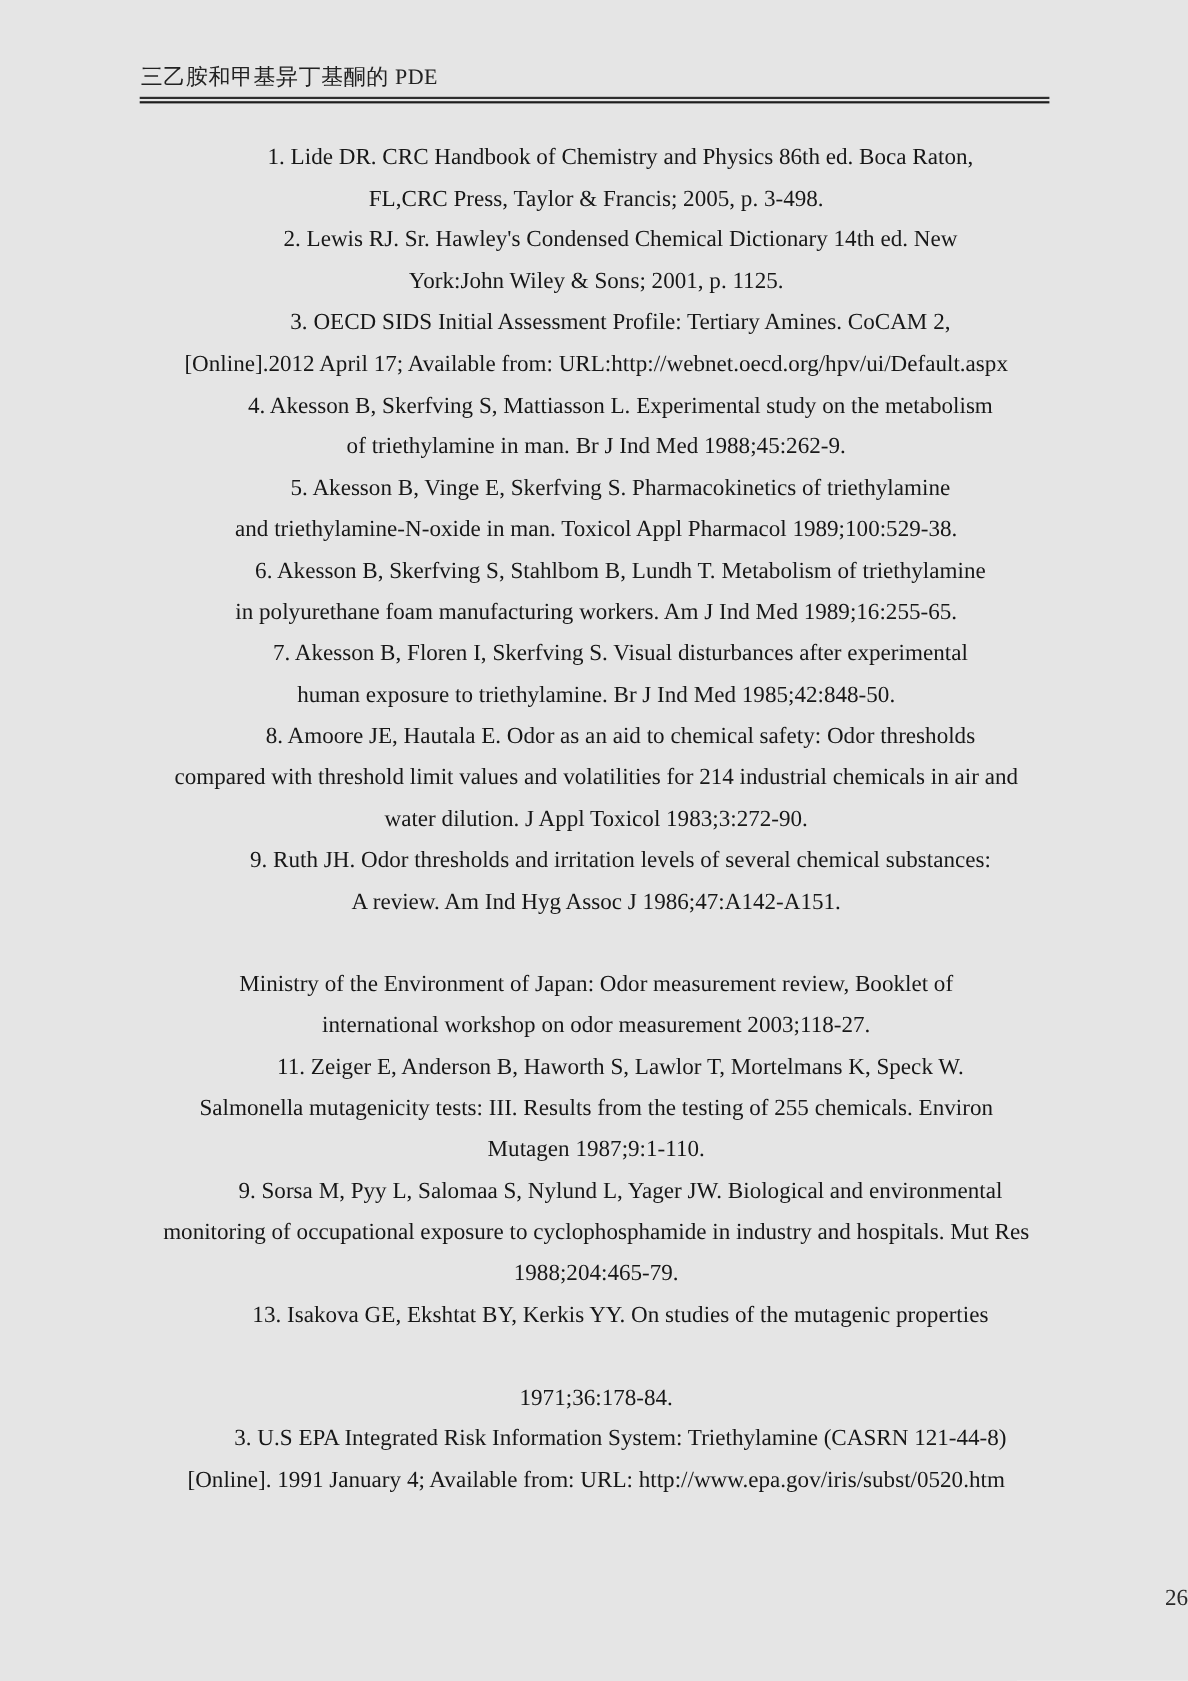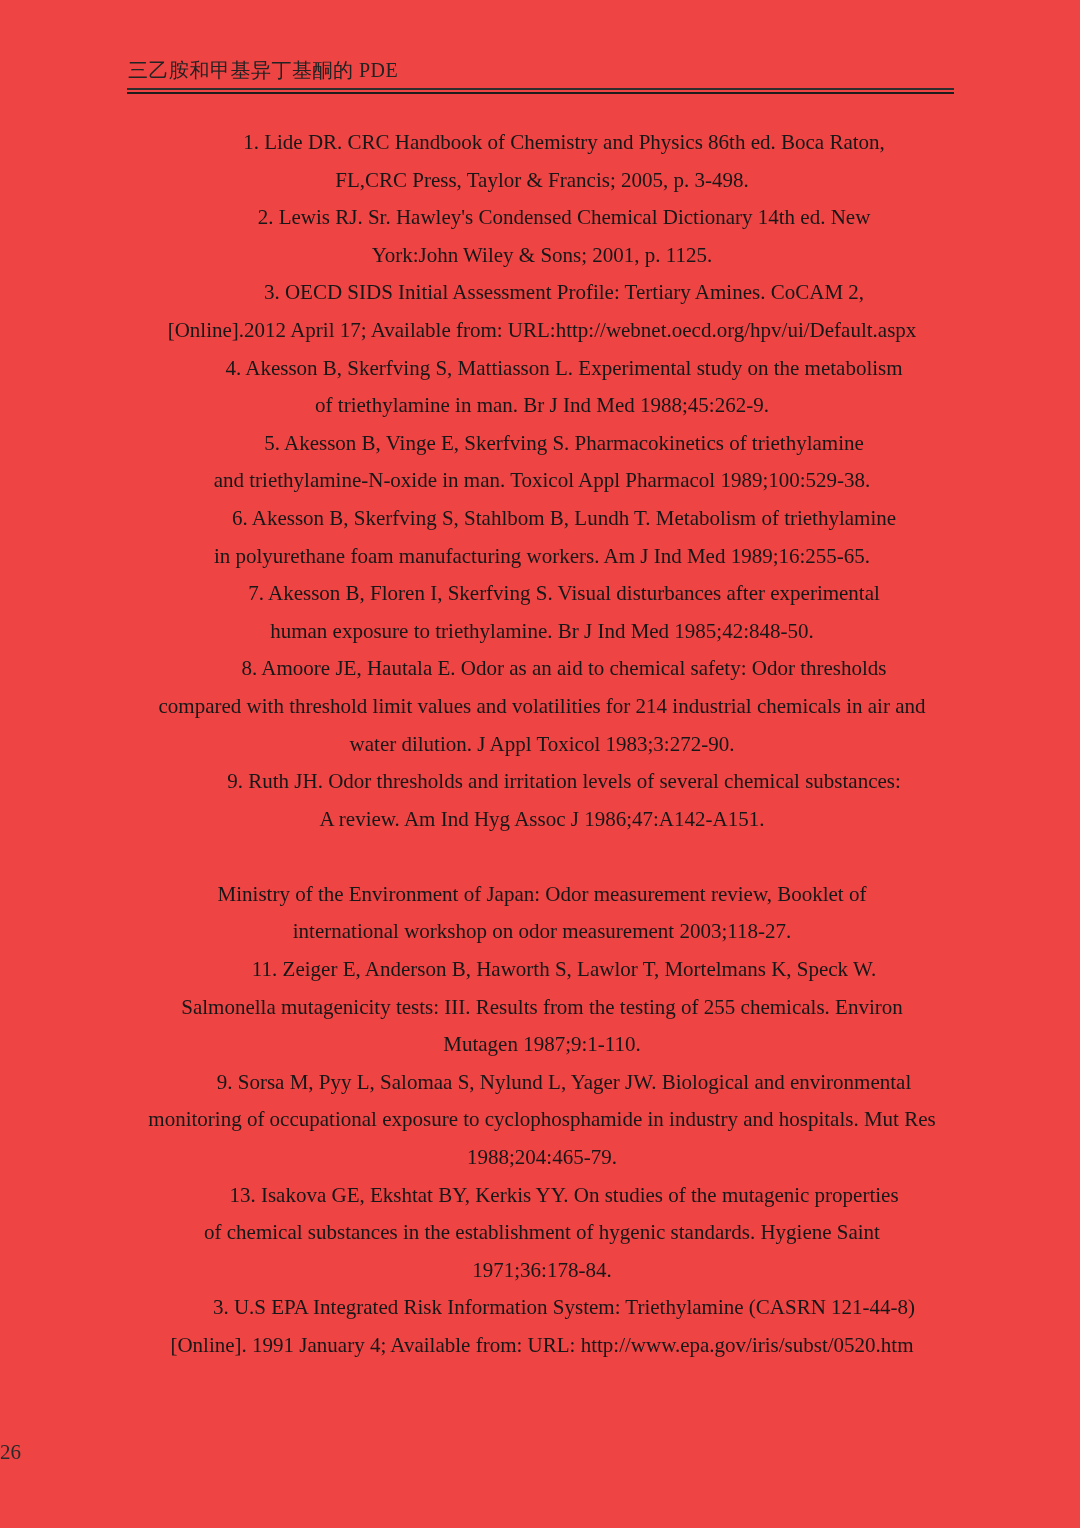--- a/index.html
+++ b/index.html
@@ -11,21 +11,21 @@
     height: 1528px;
     background: #fdfdfd;
     font-family: "Liberation Serif", serif;
     color: #1b1b1b;
     position: relative;
     overflow: hidden;
   }
   .page {
     position: absolute;
     inset: 0;
-    background: #ef4444;
+    background: #e5e5e5;
   }
   .running-head {
     position: absolute;
     left: 128px;
     top: 56px;
     font-size: 20px;
     line-height: 28px;
     color: #222;
     letter-spacing: 0.5px;
     white-space: nowrap;
@@ -54,21 +54,21 @@
     margin: 0;
     padding: 0;
     text-indent: 44px;
     white-space: nowrap;
   }
   .page-number {
     position: absolute;
     left: 0;
     top: 1440px;
     width: 1080px;
-    text-align: left;
+    text-align: right;
     font-size: 21px;
     color: #2a2a2a;
   }
 </style>
 </head>
 <body>
 
 <div class="page">
 
   <div class="running-head">三乙胺和甲基异丁基酮的 PDE</div>
@@ -81,19 +81,19 @@
       <p class="reference"><span>3. OECD SIDS Initial Assessment Profile: Tertiary Amines. CoCAM 2,</span><br><span>[Online].2012 April 17; Available from: URL:http://webnet.oecd.org/hpv/ui/Default.aspx</span></p>
       <p class="reference"><span>4. Akesson B, Skerfving S, Mattiasson L. Experimental study on the metabolism</span><br><span>of triethylamine in man. Br J Ind Med 1988;45:262-9.</span></p>
       <p class="reference"><span>5. Akesson B, Vinge E, Skerfving S. Pharmacokinetics of triethylamine</span><br><span>and triethylamine-N-oxide in man. Toxicol Appl Pharmacol 1989;100:529-38.</span></p>
       <p class="reference"><span>6. Akesson B, Skerfving S, Stahlbom B, Lundh T. Metabolism of triethylamine</span><br><span>in polyurethane foam manufacturing workers. Am J Ind Med 1989;16:255-65.</span></p>
       <p class="reference"><span>7. Akesson B, Floren I, Skerfving S. Visual disturbances after experimental</span><br><span>human exposure to triethylamine. Br J Ind Med 1985;42:848-50.</span></p>
       <p class="reference"><span>8. Amoore JE, Hautala E. Odor as an aid to chemical safety: Odor thresholds</span><br><span>compared with threshold limit values and volatilities for 214 industrial chemicals in air and</span><br><span>water dilution. J Appl Toxicol 1983;3:272-90.</span></p>
       <p class="reference"><span>9. Ruth JH. Odor thresholds and irritation levels of several chemical substances:</span><br><span>A review. Am Ind Hyg Assoc J 1986;47:A142-A151.</span></p>
       <p class="reference"><br><span>Ministry of the Environment of Japan: Odor measurement review, Booklet of</span><br><span>international workshop on odor measurement 2003;118-27.</span></p>
       <p class="reference"><span>11. Zeiger E, Anderson B, Haworth S, Lawlor T, Mortelmans K, Speck W.</span><br><span>Salmonella mutagenicity tests: III. Results from the testing of 255 chemicals. Environ</span><br><span>Mutagen 1987;9:1-110.</span></p>
       <p class="reference"><span>9. Sorsa M, Pyy L, Salomaa S, Nylund L, Yager JW. Biological and environmental</span><br><span>monitoring of occupational exposure to cyclophosphamide in industry and hospitals. Mut Res</span><br><span>1988;204:465-79.</span></p>
-      <p class="reference"><span>13. Isakova GE, Ekshtat BY, Kerkis YY. On studies of the mutagenic properties</span><br><span>of chemical substances in the establishment of hygenic standards. Hygiene Saint</span><br><span>1971;36:178-84.</span></p>
+      <p class="reference"><span>13. Isakova GE, Ekshtat BY, Kerkis YY. On studies of the mutagenic properties</span><br><br><span>1971;36:178-84.</span></p>
       <p class="reference"><span>3. U.S EPA Integrated Risk Information System: Triethylamine (CASRN 121-44-8)</span><br><span>[Online]. 1991 January 4; Available from: URL: http://www.epa.gov/iris/subst/0520.htm</span></p>
     </main>
 
   <div class="page-number">26</div>
 
 </div>
 
 </body></html>

